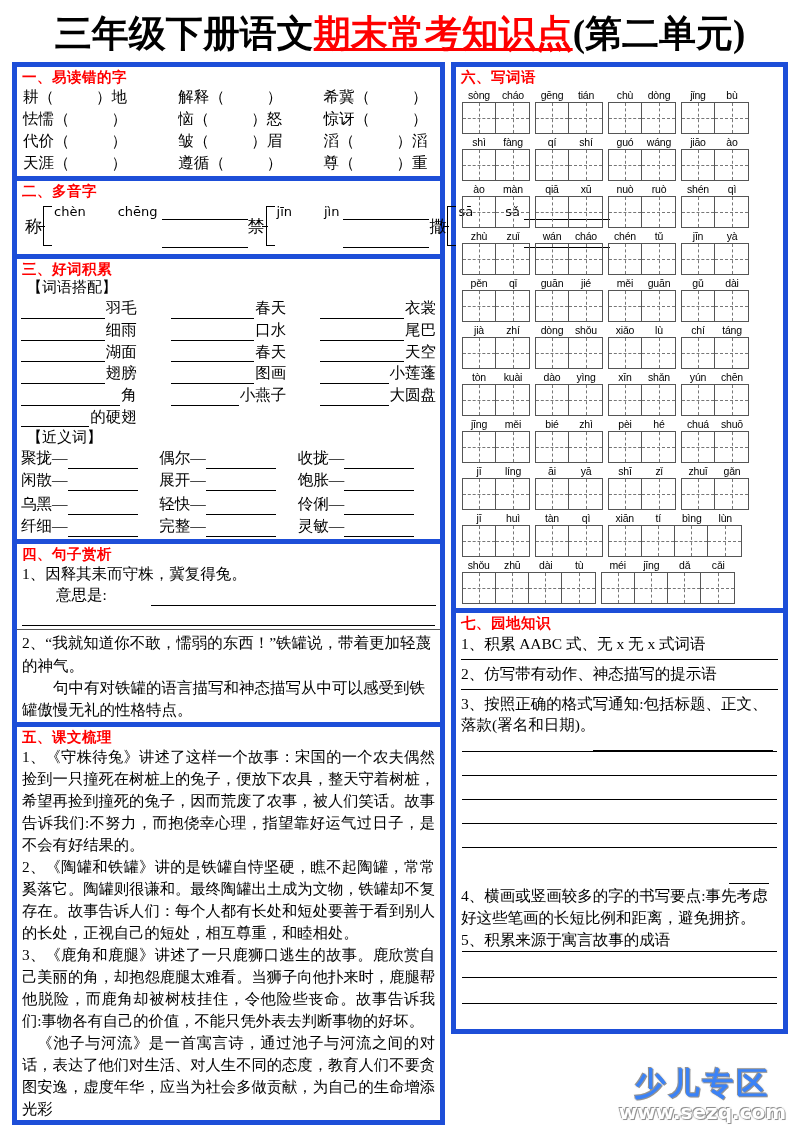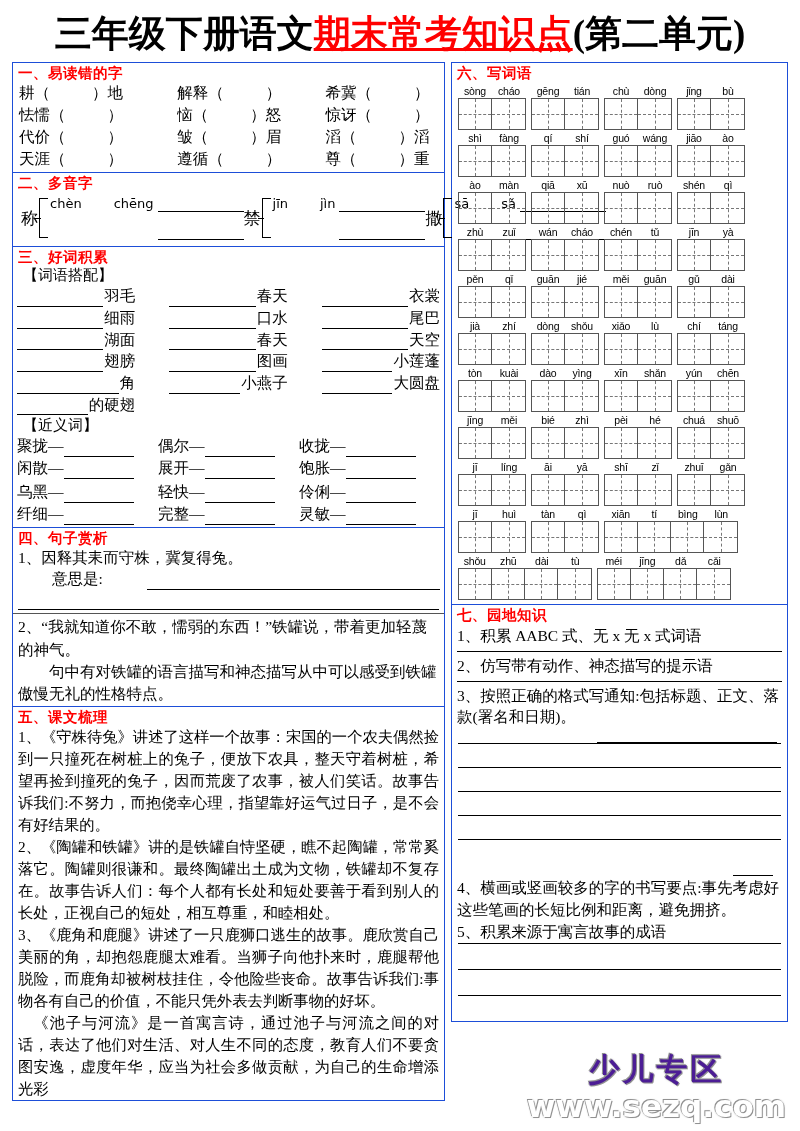--- a/index.html
+++ b/index.html
@@ -25,21 +25,21 @@
     white-space: nowrap;
     font-family: "Liberation Serif", "DejaVu Serif", serif;
   }
   .title .red { color: #ff0000; text-decoration: underline; text-decoration-color: #ff0000; }
 
   
   .cols { display: flex; gap: 6px; height: 1058px; }
   .col-left { width: 433px; }
   .col-right { width: 337px; }
 
-  .box { border: 1px solid #1d4ed8; }
+  .box { border: 5px solid #1d4ed8; }
   .box + .box { border-top: none; }
 
   .sec-head {
     color: #ff0000; font-weight: bold; font-size: 14.5px;
     padding: 1px 4px 0 5px; line-height: 1.25;
     letter-spacing: 0.5px;
   }
   .sub-head { font-size: 15px; padding: 0 4px 0 10px; line-height: 1.25; }
 
   
@@ -137,27 +137,27 @@
   .s7 .writelines i { display: block; border-top: 1.2px solid #000; height: 24px; }
   .s7 .tinyline { border-top: 1.2px solid #000; width: 40px; margin: 12px 14px 0 auto; }
   .s7 .botlines i { display: block; border-top: 1.2px solid #000; height: 26px; }
 
   
   .watermark {
     position: absolute; right: 14px; bottom: 8px;
     text-align: center; pointer-events: none;
   }
   .wm-logo {
-    font-size: 31px; font-weight: bold; color: #4c1d95;
+    font-size: 31px; font-weight: bold; color: #3b82f6;
     letter-spacing: 3px; line-height: 1.05;
     text-shadow: 0 0 2px #9a9a9a, 1px 1px 0 #8f8f8f, -1px -1px 0 #8f8f8f;
-    font-family: Liberation Mono, monospace;
+    font-family: Liberation Serif, serif;
   }
   .wm-url {
-    font-size: 31px; font-weight: bold; color: #ffffff;
+    font-size: 20px; font-weight: bold; color: #ffffff;
     letter-spacing: 0px; line-height: 1.1;
     text-shadow: 0 0 2px #9a9a9a, 1px 1px 0 #8f8f8f, -1px -1px 0 #8f8f8f;
     font-family: "DejaVu Sans", sans-serif;
   }
 </style>
 </head>
 <body>
 
 <div class="page">
 

